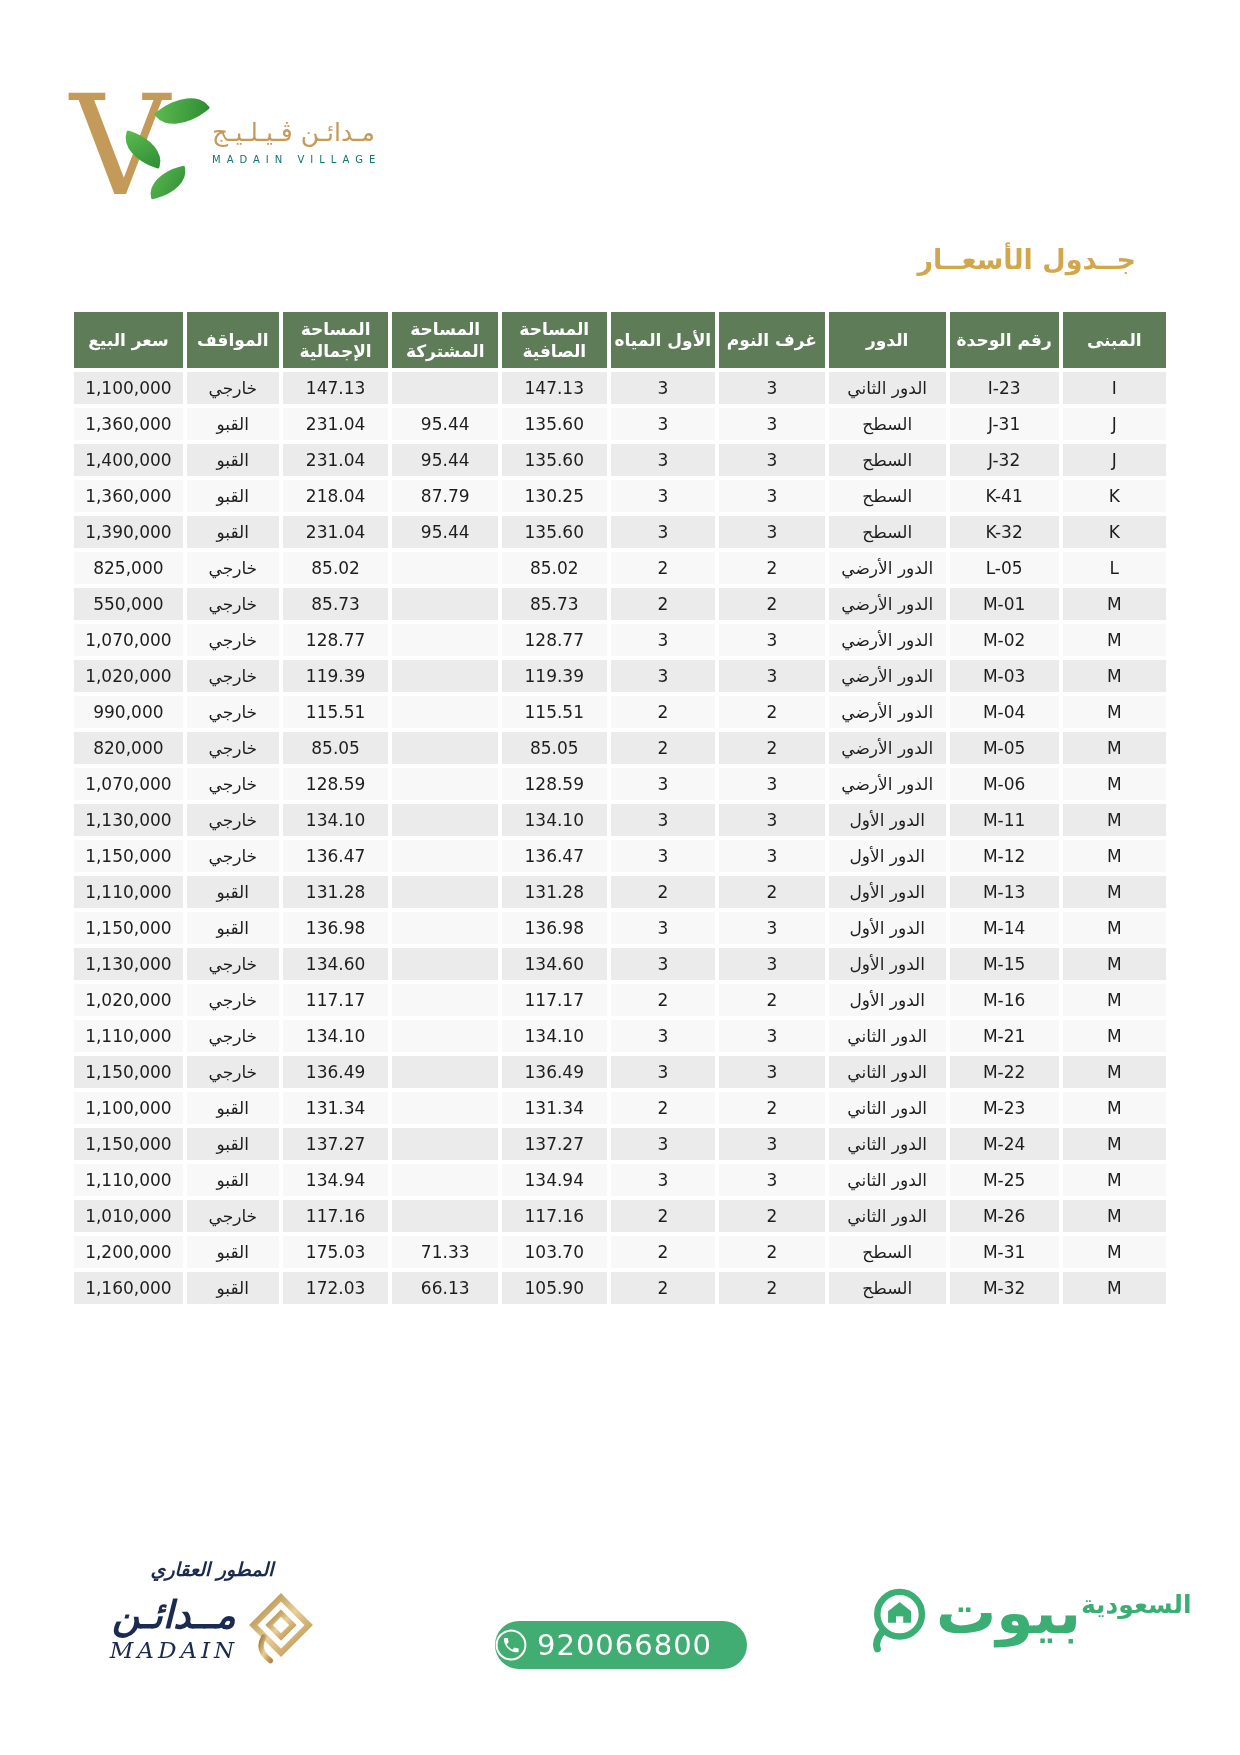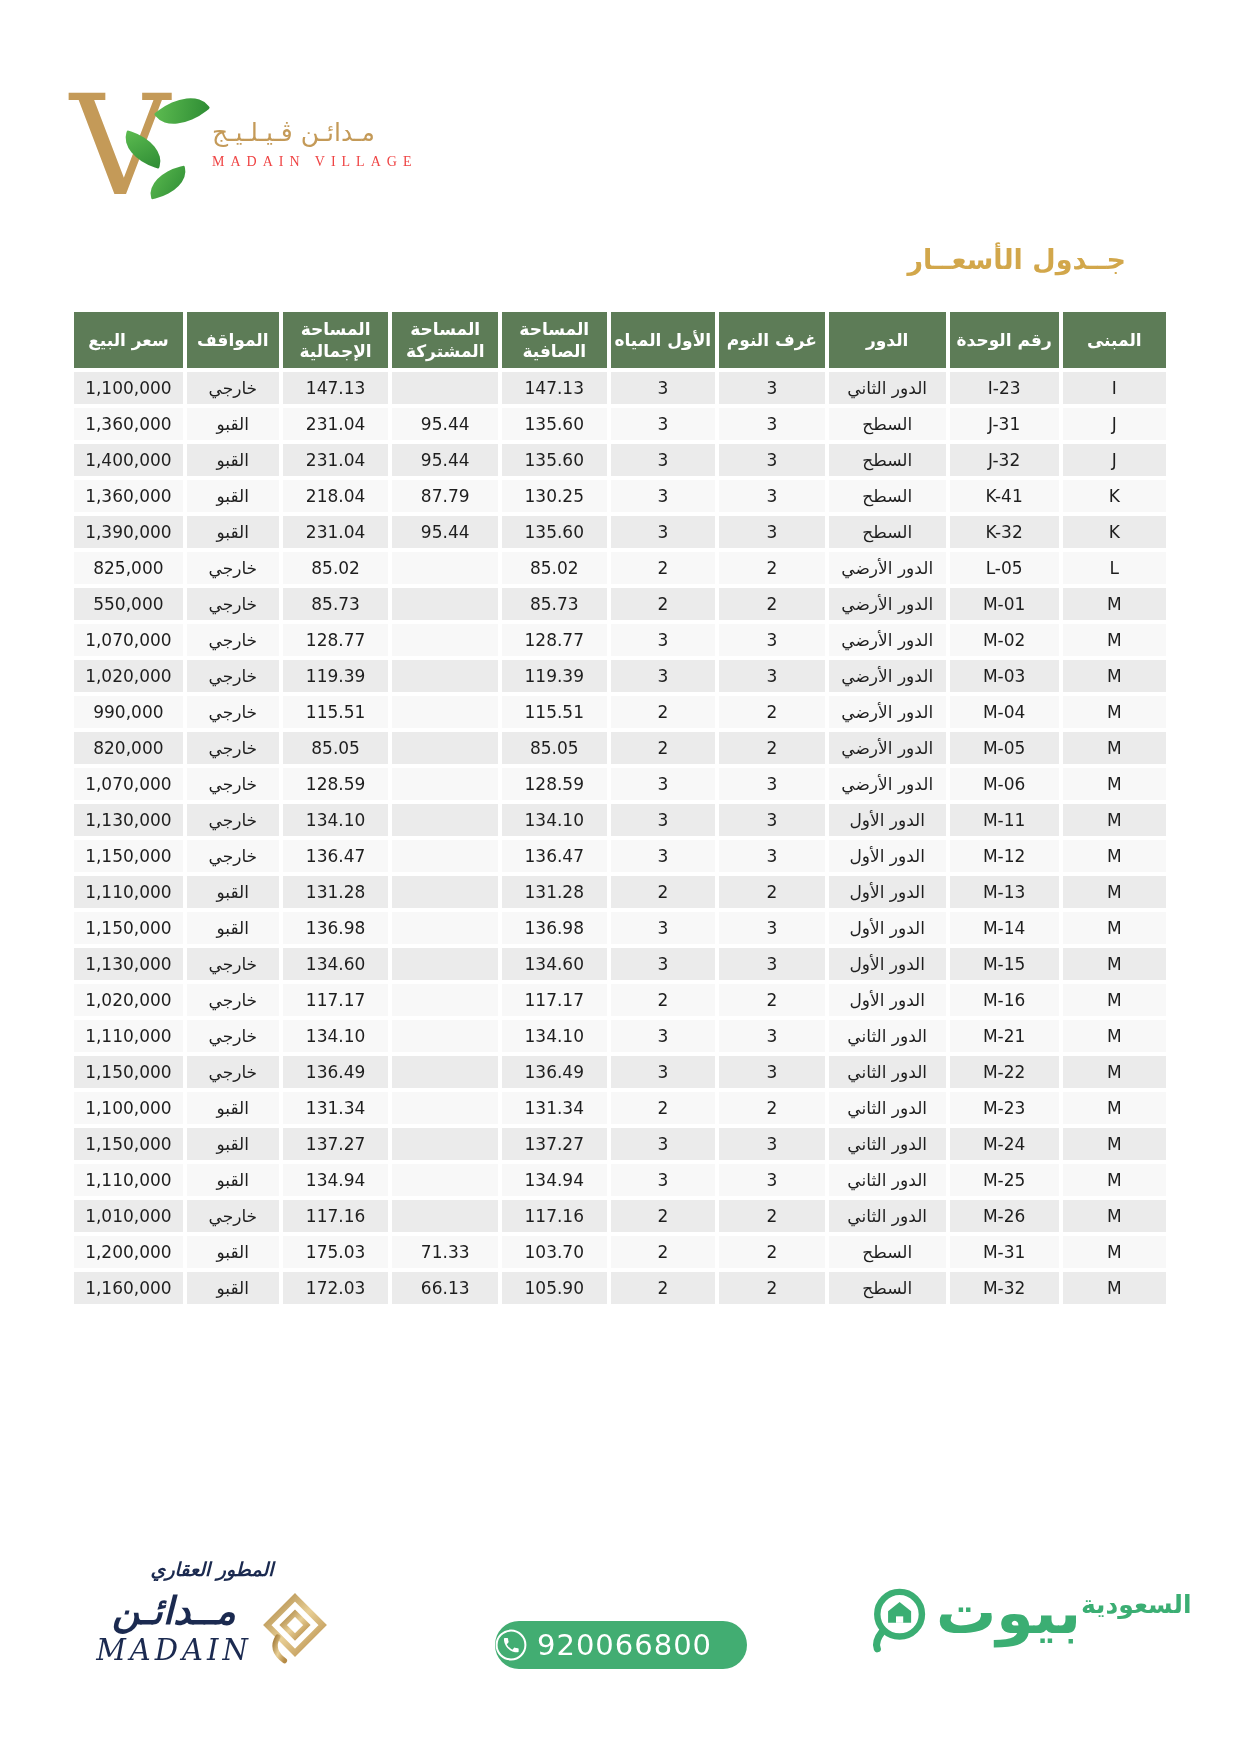--- a/index.html
+++ b/index.html
@@ -11,45 +11,45 @@
   .logo-wrap { position:absolute; left:60px; top:78px; display:flex; align-items:flex-start; }
   .logo-v { position:relative; width:150px; height:140px; }
   .v-letter { position:absolute; left:10px; top:0; font-family:"DejaVu Serif", serif;
     font-size:138px; line-height:1; color:var(--gold,#c49a58); }
   .leaf { position:absolute; background:linear-gradient(135deg,#5cbb50,#2e8c34); }
   .leaf-1 { width:48px; height:30px; left:98px; top:18px; border-radius:4% 90% 4% 90%; transform:rotate(-38deg); }
   .leaf-2 { width:42px; height:27px; left:62px; top:58px; border-radius:4% 90% 4% 90%; transform:rotate(18deg); }
   .leaf-3 { width:40px; height:25px; left:88px; top:92px; border-radius:90% 4% 90% 4%; transform:rotate(-14deg); }
   .logo-text { margin-left:2px; padding-top:40px; text-align:left; }
   .logo-ar { direction:rtl; color:var(--gold,#c49a58); font-size:25px; letter-spacing:1px; }
-  .logo-en { color:#ef4444; font-size:14px; letter-spacing:6px; margin-top:7px;font-family:Liberation Serif, serif; }
+  .logo-en { color:#0f766e; font-size:10px; letter-spacing:6px; margin-top:7px; }
 
   
-  .page-title { position:absolute; right:114px; top:244px; direction:rtl;
+  .page-title { position:absolute; right:104px; top:244px; direction:rtl;
     color:var(--title-gold,#d2a74b); font-size:27px; font-weight:600; letter-spacing:0.5px; }
 
   
   .table-wrap { position:absolute; left:70px; top:308px; width:1100px; }
   table.price { width:1100px; direction:rtl; border-collapse:separate; border-spacing:4px;
     table-layout:fixed; }
   table.price th { background:var(--header-green,#5d7c57); color:#ffffff; font-size:17px;
     font-weight:bold; height:56px; text-align:center; vertical-align:middle;
     white-space:pre-line; line-height:1.3; }
   table.price td { height:32px; text-align:center; vertical-align:middle;
     font-size:17px; color:#1e1e1e; }
   tr.r-dark  td { background:var(--row-dark,#ebebeb); }
   tr.r-light td { background:var(--row-light,#f8f8f8); }
 
   
   .dev-block { position:absolute; left:92px; top:1558px; width:240px; text-align:center;font-style:italic; }
   .dev-label { direction:rtl; color:var(--navy,#1b2a50); font-size:19px; font-weight:bold; }
   .dev-logo-row { display:flex; align-items:center; justify-content:center; gap:10px; margin-top:10px; }
   .dev-names { text-align:center; }
   .dev-ar { direction:rtl; color:var(--navy,#1b2a50); font-size:38px; font-weight:bold; line-height:1.1; }
-  .dev-en { color:var(--navy,#1b2a50); font-family:"DejaVu Serif", serif; font-size:29px;
+  .dev-en { color:var(--navy,#1b2a50); font-family:"DejaVu Serif", serif; font-size:23px;
     letter-spacing:4px; margin-top:0; }
 
   .phone-pill { position:absolute; left:495px; top:1621px; width:252px; height:48px;
     background:var(--phone-green,#42ad72); border-radius:26px; display:flex; align-items:center;
     gap:10px; direction:ltr; }
   .phone-number { color:#fff; font-size:29px; letter-spacing:1px; }
 
   .bayut { position:absolute; left:860px; top:1582px; display:flex; align-items:flex-start; }
   .bayut-text { display:flex; flex-direction:row; margin-left:4px; }
   .bayut-word { direction:rtl; color:var(--bayut-green,#3bae73); font-size:60px; font-weight:bold; line-height:1.0; }

